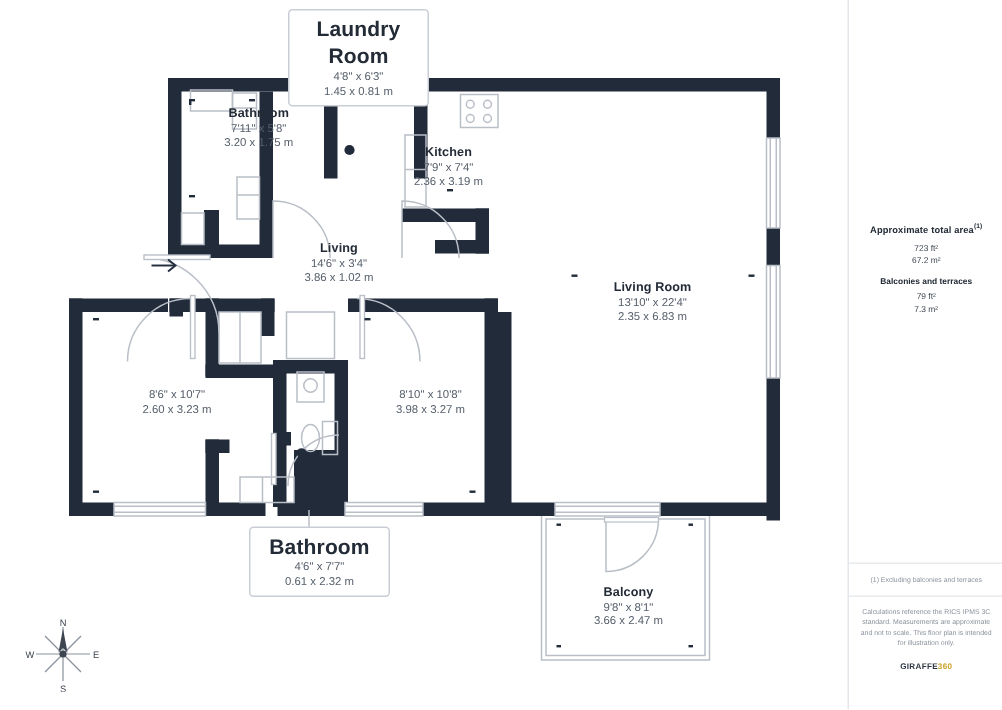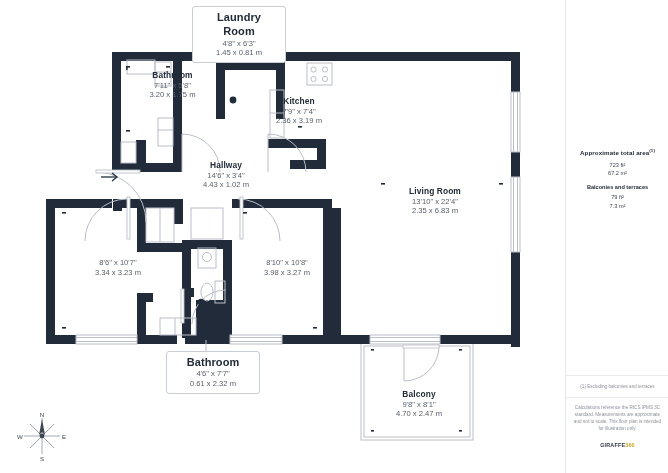--- a/index.html
+++ b/index.html
@@ -32,21 +32,21 @@
   .room-label{
     position:absolute;text-align:center;line-height:1.28;
     pointer-events:none;white-space:nowrap;
   }
   .room-name{font-size:8.4px;font-weight:bold;color:#222b36;letter-spacing:.1px;}
   .room-dim{font-size:7.6px;color:#565f6b;}
   .callout{
     position:absolute;background:#fff;border:1px solid #c9ced6;border-radius:3px;
     padding:3px 7px 4px 7px;text-align:center;line-height:1.3;
   }
-  .callout .room-name{font-size:11px;}
+  .callout .room-name{font-size:14px;}
   .callout .room-dim{font-size:7.6px;}
   #compass{position:absolute;left:14px;top:408px;width:56px;height:56px;}
 </style>
 </head>
 <body>
 
 <div id="plan-wrap">
 
   <svg width="565" height="473" viewBox="0 0 565 473">
 
@@ -243,51 +243,51 @@
     <div class="room-dim">3.20 x 1.75 m</div>
   </div>
 
   <div class="room-label" style="left:253px;top:96px;width:92px;">
     <div class="room-name">Kitchen</div>
     <div class="room-dim">7'9" x 7'4"</div>
     <div class="room-dim">2.36 x 3.19 m</div>
   </div>
 
   <div class="room-label" style="left:168px;top:160px;width:116px;">
-    <div class="room-name">Hallway</div>
+    <div class="room-name">Living</div>
     <div class="room-dim">14'6" x 3'4"</div>
-    <div class="room-dim">4.43 x 1.02 m</div>
+    <div class="room-dim">3.86 x 1.02 m</div>
   </div>
 
   <div class="room-label" style="left:374px;top:186px;width:122px;">
     <div class="room-name">Living Room</div>
     <div class="room-dim">13'10" x 22'4"</div>
     <div class="room-dim">2.35 x 6.83 m</div>
   </div>
 
   <div class="room-label" style="left:60px;top:258px;width:116px;">
     <div class="room-dim">8'6" x 10'7"</div>
-    <div class="room-dim">3.34 x 3.23 m</div>
+    <div class="room-dim">2.60 x 3.23 m</div>
   </div>
 
   <div class="room-label" style="left:232px;top:258px;width:110px;">
     <div class="room-dim">8'10" x 10'8"</div>
     <div class="room-dim">3.98 x 3.27 m</div>
   </div>
 
   <div class="callout" style="left:166px;top:351px;width:78px;">
     <div class="room-name">Bathroom</div>
     <div class="room-dim">4'6" x 7'7"</div>
     <div class="room-dim">0.61 x 2.32 m</div>
   </div>
 
   <div class="room-label" style="left:369px;top:389px;width:100px;">
     <div class="room-name">Balcony</div>
     <div class="room-dim">9'8" x 8'1"</div>
-    <div class="room-dim">4.70 x 2.47 m</div>
+    <div class="room-dim">3.66 x 2.47 m</div>
   </div>
 
   
   <svg id="compass" viewBox="0 0 56 56">
     <g stroke="#8a929c" stroke-width=".8" fill="none">
       <line x1="28" y1="10" x2="28" y2="46"></line>
       <line x1="10" y1="28" x2="46" y2="28"></line>
       <line x1="16" y1="16" x2="40" y2="40"></line>
       <line x1="40" y1="16" x2="16" y2="40"></line>
     </g>

